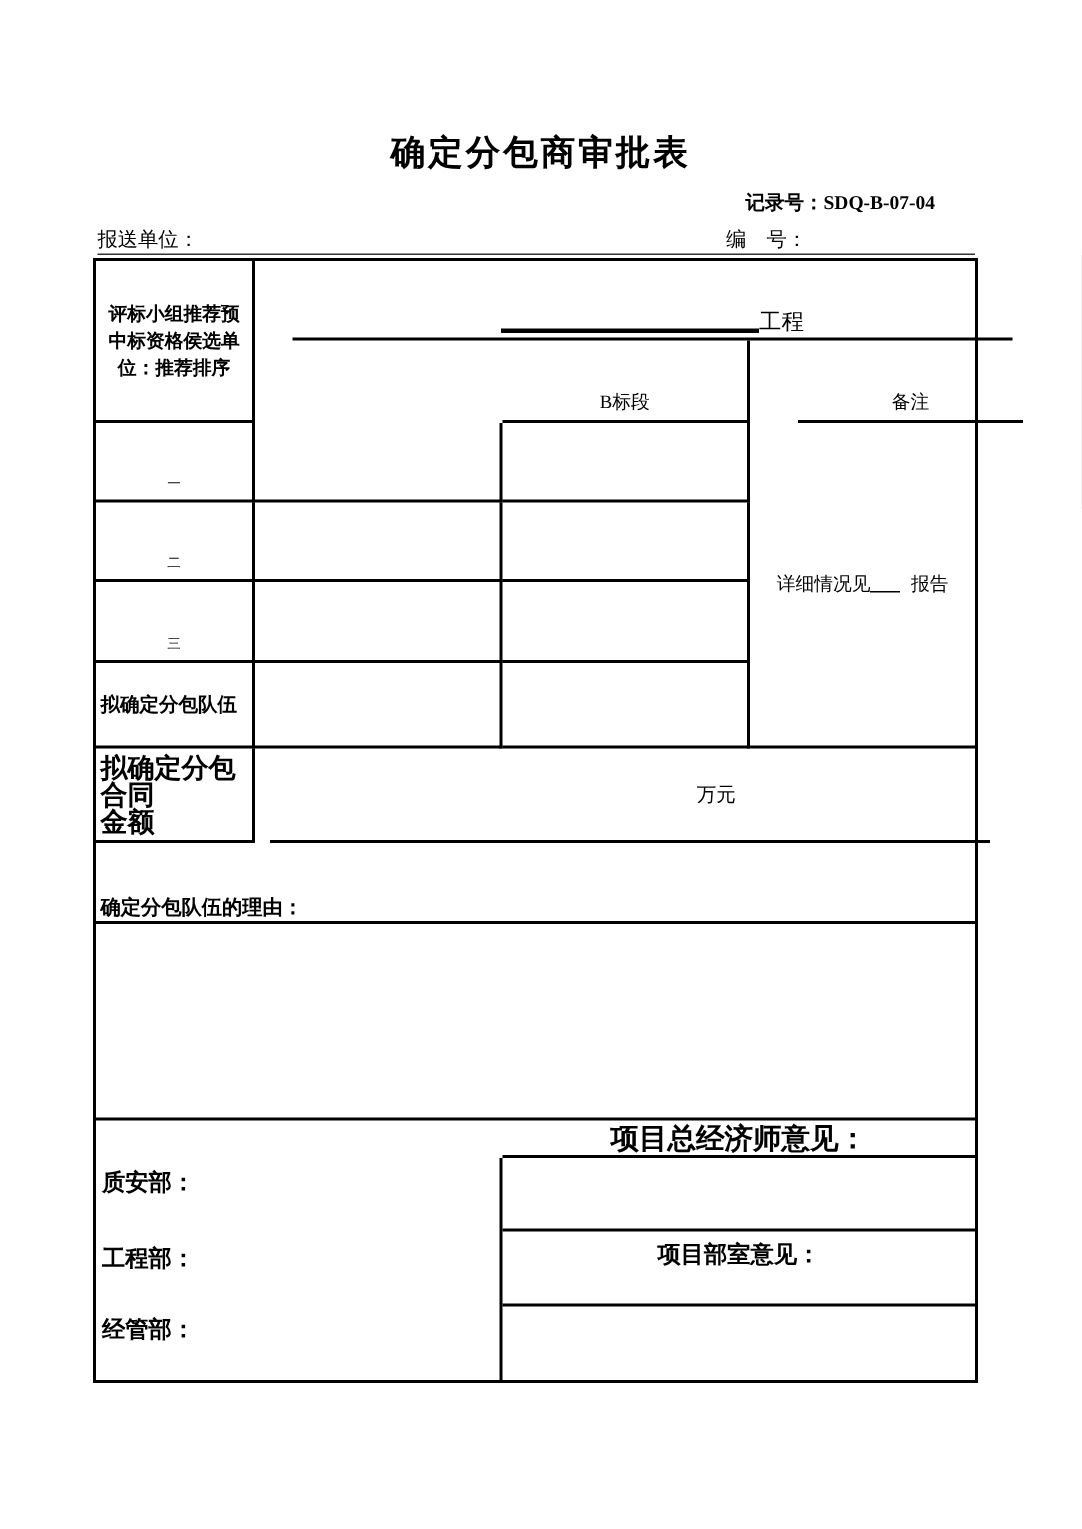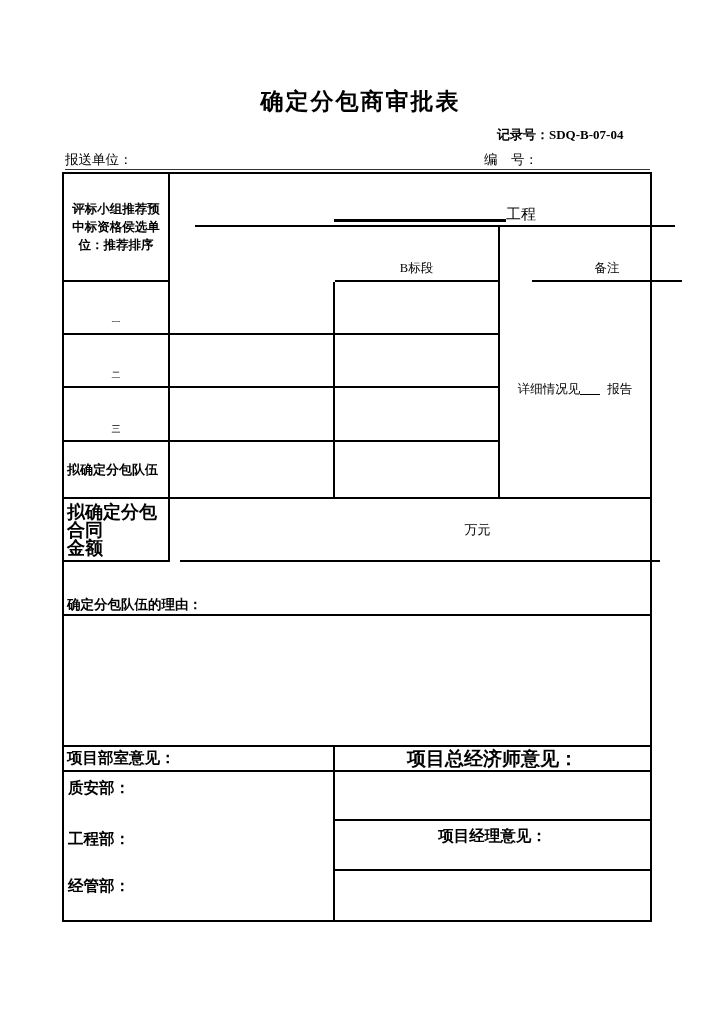--- a/index.html
+++ b/index.html
@@ -132,27 +132,26 @@
     <div class="c bb cell-amount">
       <span>万元</span>
     </div>
 
     <div class="c bb cell-reason">
       <div class="reason-line">
         <span>确定分包队伍的理由：</span>
       </div>
     </div>
 
-    <div class="c br bb cell-dept-header">项目部室意见：</div>
     <div class="c bb cell-econ-header">项目总经济师意见：</div>
 
     <div class="c br cell-dept-body">
       <span class="dept-item dept-0">质安部：</span>
       <span class="dept-item dept-1">工程部：</span>
       <span class="dept-item dept-2">经管部：</span>
     </div>
 
     <div class="c bb cell-right-empty1"></div>
-    <div class="c bb cell-pm-header">项目经理意见：</div>
+    <div class="c bb cell-pm-header">项目部室意见：</div>
     <div class="c cell-right-empty2"></div>
 
   </div>
 </div>
 
 </body></html>

